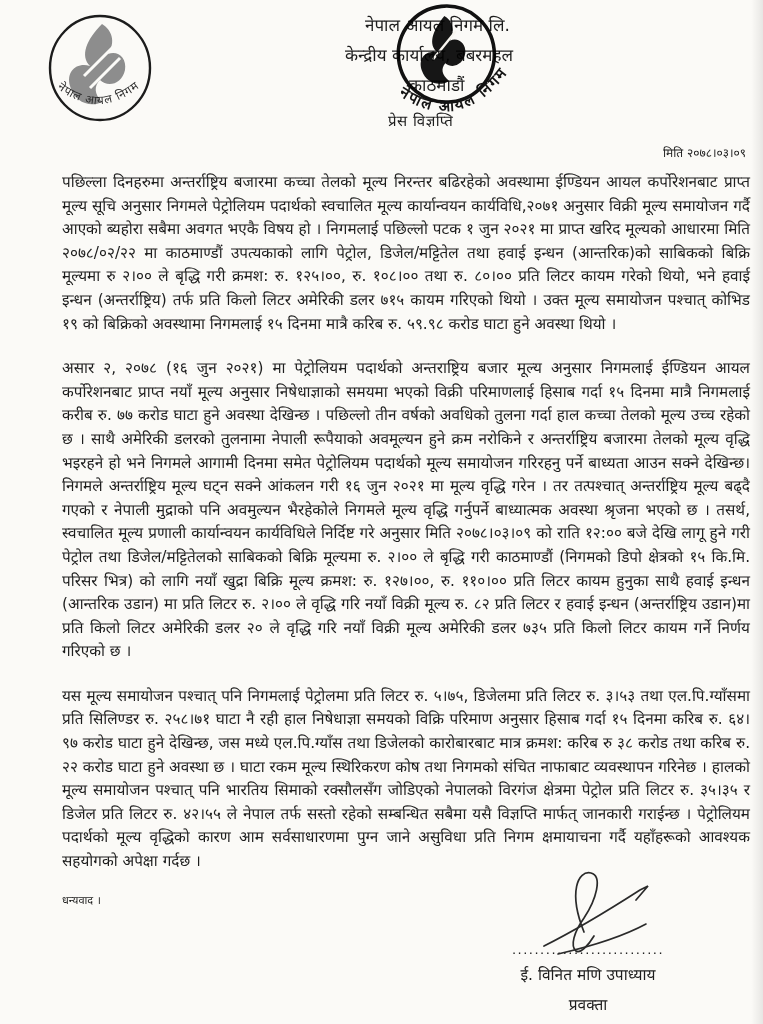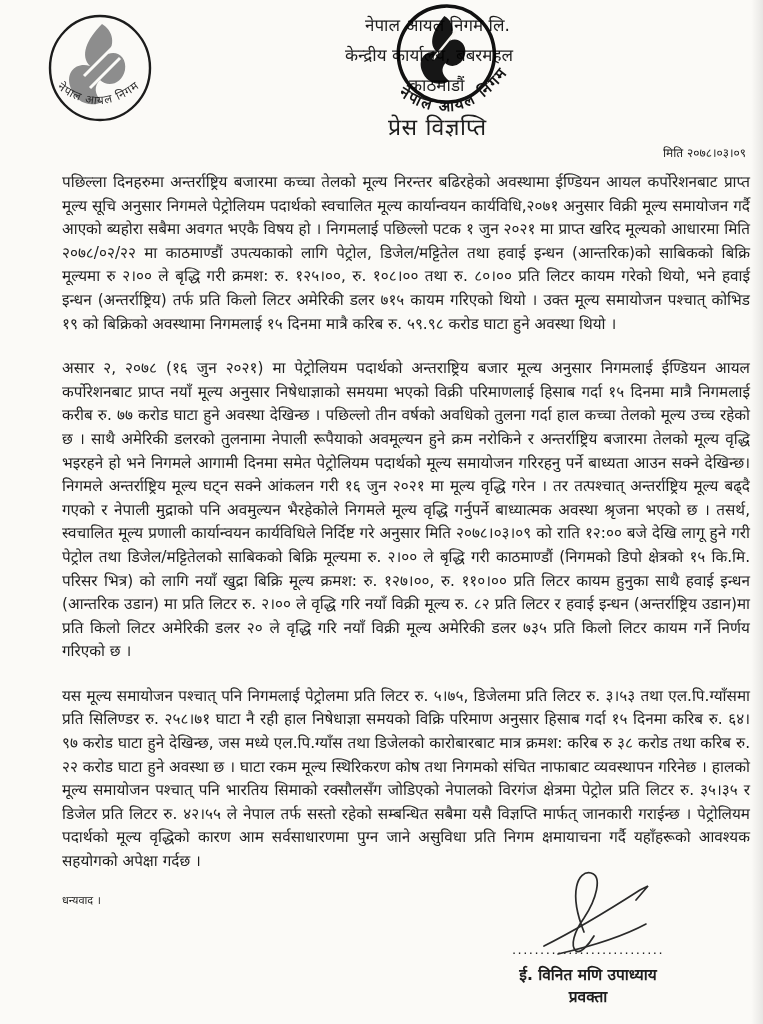--- a/index.html
+++ b/index.html
@@ -25,43 +25,43 @@
   }
   .letterhead .org{margin-left:20px;}
   .letterhead .office{margin-left:0;}
   .letterhead .city{margin-left:64px;}
   .stamp{
     position:absolute;left:372px;top:-6px;width:152px;height:152px;
     mix-blend-mode:multiply;transform:rotate(-6deg);
   }
   .doc-type{
     position:absolute;left:388px;top:110px;
-    font-size:23px;letter-spacing:.5px;
+    font-size:15px;letter-spacing:.5px;
   }
   .body-text{
     position:absolute;left:62px;top:144px;width:688px;
   }
   .date-line{
     text-align:right;font-size:12px;margin:0 4px 3px 0;
   }
   .body-text p{
     margin:10px 0 21px 0;
     font-size:15.3px;line-height:23.6px;
     text-align:justify;text-justify:inter-word;
   }
   .closing{
     position:absolute;left:62px;top:892px;font-size:11px;
   }
   .sign-block{
     position:absolute;left:468px;top:866px;width:240px;text-align:center;
   }
   .sig-svg{display:block;margin:0 auto -14px auto;position:relative;left:6px;}
   .sig-dots{font-size:13px;letter-spacing:1.5px;line-height:12px;color:#222;}
-  .sig-name{font-size:15.5px;margin-top:7px;font-weight:bold;}
-  .sig-title{font-size:15.5px;font-weight:bold;}
+  .sig-name{font-size:15.5px;margin-top:7px;}
+  .sig-title{font-size:15.5px;margin-top:8px;}
 </style>
 </head>
 <body>
 
 <div class="page">
 
   <svg class="logo-left" viewBox="0 0 158 118" aria-hidden="true">
     <ellipse cx="74" cy="56" rx="50" ry="52" fill="none" stroke="#1c1c1c" stroke-width="2.4"></ellipse>
     <path d="M76 12 C60 28 54 44 64 54 C50 50 40 60 44 74 C48 90 64 96 76 90 C68 82 68 74 74 68 C82 76 96 72 99 58 C101 46 92 38 82 42 C90 30 86 18 76 12 Z" fill="#8d8d8d"></path>
     <path d="M58 64 L88 34" stroke="#fbfaf7" stroke-width="3" fill="none"></path>

